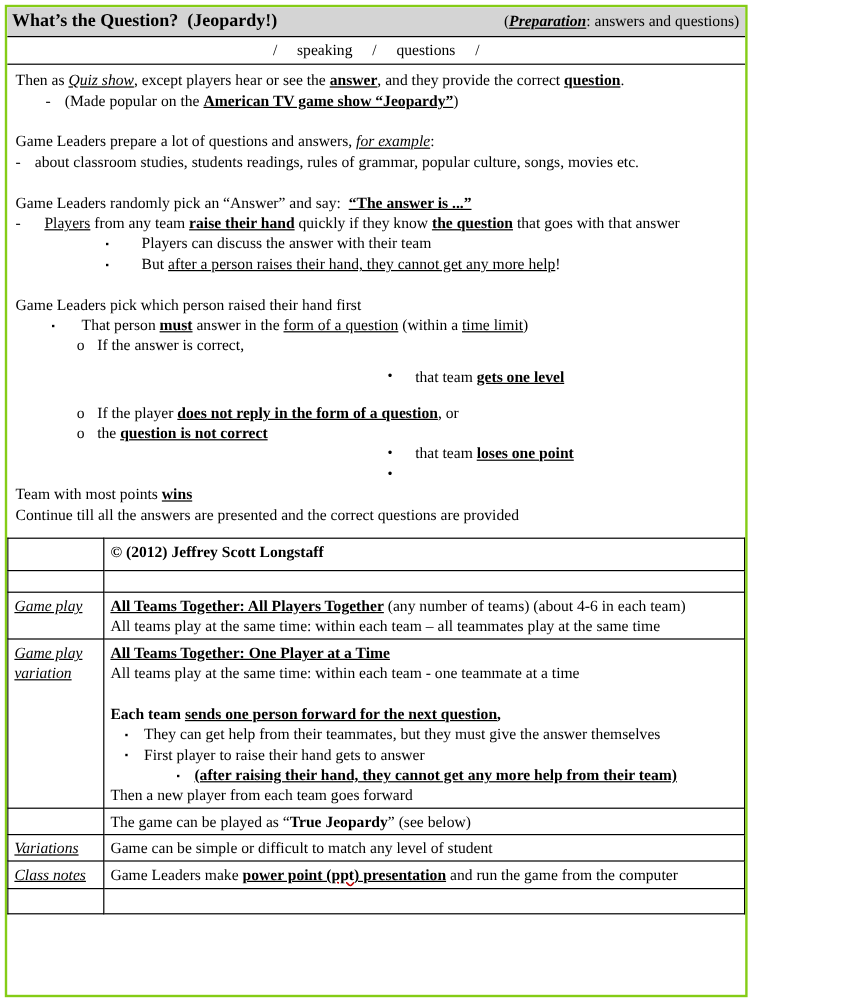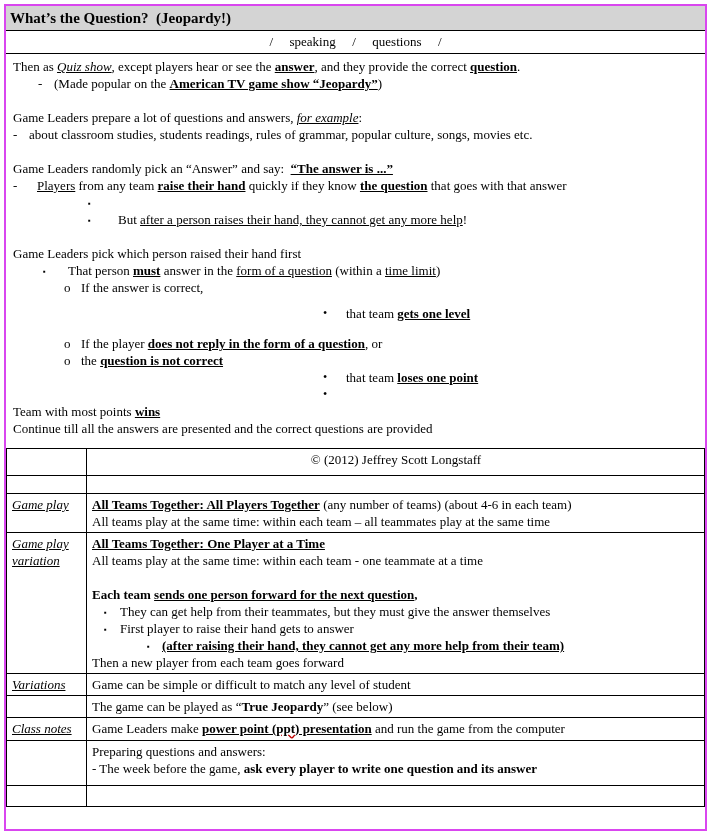--- a/index.html
+++ b/index.html
@@ -3,23 +3,23 @@
 <meta charset="utf-8">
 <style>
   * { margin: 0; padding: 0; box-sizing: border-box; }
   body {
     width: 713px; height: 839px;
     background: #ffffff;
     font-family: "Liberation Serif", "DejaVu Serif", serif;
     font-size: 13px; color: #000;
   }
   .doc {
-    width: 703px; height: 827px;
+    width: 619px; height: 827px;
     margin: 4px auto 0 4px;
-    border: 2px solid #d946ef;
+    border: 2px solid #84cc16;
     overflow: hidden;
     background: #fff;
   }
   
   .hdr {
     height: 25px; background: #d4d4d4;
     border-bottom: 1px solid #000;
     display: flex; justify-content: space-between; align-items: center;
     padding: 0 5px 0 4px; white-space: pre;
   }
@@ -47,53 +47,54 @@
   
   .u  { text-decoration: underline; }
   .b  { font-weight: bold; }
   .bu { font-weight: bold; text-decoration: underline; margin-top: 34px; }
   .iu { font-style: italic; text-decoration: underline; }
   .wavy { text-decoration: underline; text-decoration-style: wavy; text-decoration-color: #c00000; }
   
   table { width: 100%; border-collapse: collapse; table-layout: fixed; }
   td { border: 1px solid #000; vertical-align: top; padding: 2px 4px 2px 5px; line-height: 17px; }
   col.c1 { width: 80px; }
-  td.center { text-align: center; font-weight: normal; }
+  td.center { text-align: left; font-weight: bold; }
   tr.r-copy td { height: 27px; }
   tr.r-empty td { height: 18px; }
   tr.r-gameplay td { height: 37px; }
   tr.r-variation td { height: 141px; }
   tr.r-short td { height: 21px; }
   tr.r-class td { height: 23px; }
   tr.r-prep td { height: 45px; }
   .cell-line { position: relative; line-height: 17px; min-height: 17px; white-space: pre-wrap; }
   .ci-sq   { padding-left: 28px; } .ci-sq   > .mk { left: 12px; }
   .ci-sqd  { padding-left: 70px; } .ci-sqd  > .mk { left: 55px; }
 </style>
 </head>
 <body>
 
 <div class="doc">
 
   <div class="hdr">
     <span class="hdr-title">What’s the Question?  (Jeopardy!)</span>
+    <span class="hdr-right"><span>(</span><span class="iu b">Preparation</span><span>: answers and questions)</span></span>
   </div>
 
   <div class="subtitle">/  speaking  /  questions  /</div>
 
   <div class="main">
     <div class="line"><span>Then as </span><span class="iu">Quiz show</span><span>, except players hear or see the </span><span class="bu">answer</span><span>, and they provide the correct </span><span class="bu">question</span><span>.</span></div>
     <div class="line i-made"><span class="mk">-</span><span>(Made popular on the </span><span class="bu">American TV game show “Jeopardy”</span><span>)</span></div>
     <div class="line blank"></div>
     <div class="line"><span>Game Leaders prepare a lot of questions and answers, </span><span class="iu">for example</span><span>:</span></div>
     <div class="line i-about"><span class="mk">-</span><span>about classroom studies, students readings, rules of grammar, popular culture, songs, movies etc.</span></div>
     <div class="line blank"></div>
     <div class="line"><span>Game Leaders randomly pick an “Answer” and say:  </span><span class="bu">“The answer is ...”</span></div>
     <div class="line i-players"><span class="mk">-</span><span class="u">Players</span><span> from any team </span><span class="bu">raise their hand</span><span> quickly if they know </span><span class="bu">the question</span><span> that goes with that answer</span></div>
-    <div class="line i-sqa"><span class="mk mk-sq">▪</span></div>
+    <div class="line i-sqa"><span class="mk mk-sq">▪</span><span>Players can discuss the answer with their team</span></div>
     <div class="line i-sqa"><span class="mk mk-sq">▪</span><span>But </span><span class="u">after a person raises their hand, they cannot get any more help</span><span>!</span></div>
     <div class="line blank"></div>
     <div class="line"><span>Game Leaders pick which person raised their hand first</span></div>
     <div class="line i-sqb"><span class="mk mk-sq">▪</span><span>That person </span><span class="bu">must</span><span> answer in the </span><span class="u">form of a question</span><span> (within a </span><span class="u">time limit</span><span>)</span></div>
     <div class="line i-o"><span class="mk">o</span><span>If the answer is correct,</span></div>
     <div class="sp8"></div>
     <div class="line i-dot"><span class="mk mk-dot">•</span><span>that team </span><span class="bu">gets one level</span></div>
     <div class="sp12"></div>
     <div class="line i-o"><span class="mk">o</span><span>If the player </span><span class="bu">does not reply in the form of a question</span><span>, or</span></div>
     <div class="line i-o"><span class="mk">o</span><span>the </span><span class="bu">question is not correct</span></div>
@@ -131,43 +132,36 @@
         <div class="cell-line"><span>All teams play at the same time: within each team - one teammate at a time</span></div>
         <div class="cell-line blank"></div>
         <div class="cell-line"><span class="b">Each team </span><span class="bu">sends one person forward for the next question</span><span class="b">,</span></div>
         <div class="cell-line ci-sq"><span class="mk mk-sq">▪</span><span>They can get help from their teammates, but they must give the answer themselves</span></div>
         <div class="cell-line ci-sq"><span class="mk mk-sq">▪</span><span>First player to raise their hand gets to answer</span></div>
         <div class="cell-line ci-sqd"><span class="mk mk-sq">▪</span><span class="bu">(after raising their hand, they cannot get any more help from their team)</span></div>
         <div class="cell-line"><span>Then a new player from each team goes forward</span></div>
       </td>
     </tr>
     <tr class="r-short">
+      <td></td>
+      <td>
+            <div class="cell-line"><span>The game can be played as “</span><span class="b">True Jeopardy</span><span>” (see below)</span></div>
+          </td>
+    </tr>
+    <tr class="r-short">
       <td><span class="iu">Variations</span></td>
       <td>
             <div class="cell-line"><span>Game can be simple or difficult to match any level of student</span></div>
-          </td>
-    </tr>
-    <tr class="r-short">
-      <td></td>
-      <td>
-            <div class="cell-line"><span>The game can be played as “</span><span class="b">True Jeopardy</span><span>” (see below)</span></div>
           </td>
     </tr>
     <tr class="r-class">
       <td><span class="iu">Class notes</span></td>
       <td>
             <div class="cell-line"><span>Game Leaders make </span><span class="bu">power point (</span><span class="bu wavy">ppt</span><span class="bu">) presentation</span><span> and run the game from the computer</span></div>
           </td>
-    </tr>
-    <tr class="r-prep">
-      <td></td>
-      <td>
-        <div class="cell-line"><span>Preparing questions and answers:</span></div>
-        <div class="cell-line"><span>- The week before the game, </span><span class="b">ask every player to write one question and its answer</span></div>
-      </td>
     </tr>
     <tr class="r-short">
       <td></td>
       <td></td>
     </tr>
   </tbody>
     </table>
 
 </div>
 

